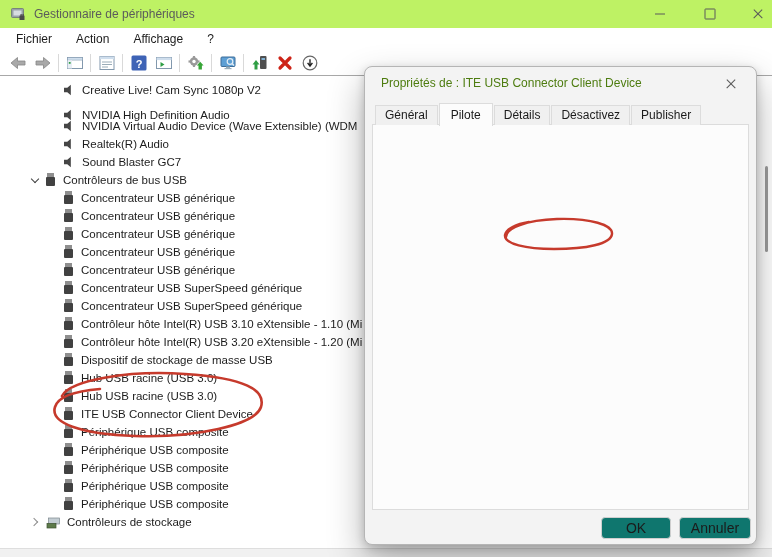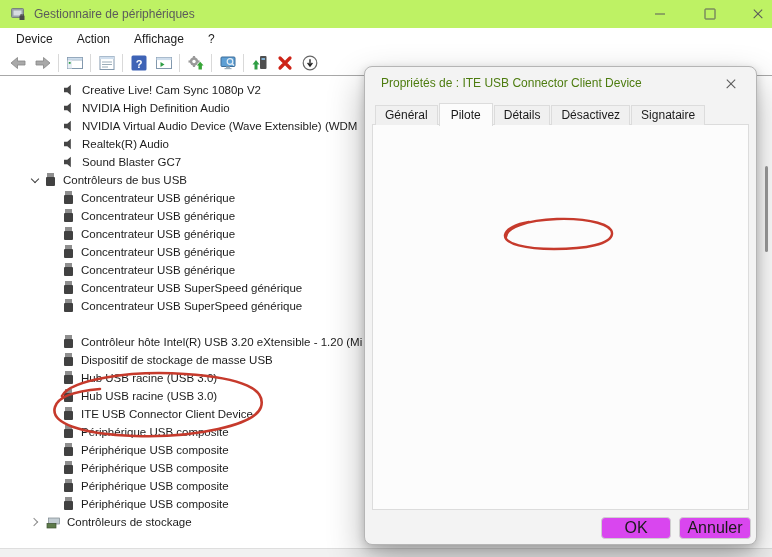--- a/index.html
+++ b/index.html
@@ -57,22 +57,22 @@
   .tab.active{background:#fcfcfc;padding:4px 11px 3px;margin-bottom:-1px;position:relative;z-index:3;}
   .tabpage{position:absolute;left:7px;top:57px;width:375px;height:384px;background:#fcfcfc;border:1px solid #dcdcdc;z-index:1;}
   .dev-icon{position:absolute;left:22px;top:73px;}
   .dev-name{position:absolute;left:60px;top:79px;font-size:12px;color:#1b1b1b;}
   .f-label{position:absolute;left:24px;font-size:11.5px;color:#1b1b1b;white-space:nowrap;}
   .f-value{position:absolute;left:160px;font-size:11.5px;color:#1b1b1b;width:220px;line-height:14px;}
   .act-btn{position:absolute;left:17px;width:130px;height:24px;background:#fdfdfd;border:1px solid #8f8f8f;border-radius:4px;
     font-size:11.5px;color:#1b1b1b;display:flex;align-items:center;justify-content:center;box-sizing:border-box;}
   .act-btn.focus{border:1px solid #0067c0;box-shadow:0 0 0 0.5px #0067c0 inset;}
   .act-desc{position:absolute;left:160px;width:222px;font-size:11.5px;line-height:14.5px;color:#1b1b1b;}
-  .foot-btn{position:absolute;top:450px;height:22px;background:#d946ef;border:1px solid #cfcfcf;border-radius:4px;
-    font-size:16px;color:#1b1b1b;display:flex;align-items:center;justify-content:center;box-sizing:border-box;}
+  .foot-btn{position:absolute;top:450px;height:22px;background:#0f766e;border:1px solid #cfcfcf;border-radius:4px;
+    font-size:14px;color:#1b1b1b;display:flex;align-items:center;justify-content:center;box-sizing:border-box;}
   .btn-ok{left:236px;width:70px;}
   .btn-cancel{left:314px;width:72px;}
 </style>
 </head>
 <body>
 
 <div class="titlebar">
   <span class="app-icon">
     <svg width="16" height="16" viewBox="0 0 16 16">
       <rect x="1.5" y="2.5" width="12" height="9" rx="1" fill="#9aa2a8" stroke="#6b7378" stroke-width="0.8"></rect>
@@ -82,21 +82,21 @@
       <rect x="12.5" y="8" width="1.2" height="2" fill="#4a4a4a"></rect>
     </svg>
   </span>
   <span class="title-text">Gestionnaire de périphériques</span>
   <div class="winctl ctl-min"></div>
   <div class="winctl ctl-max"></div>
   <div class="winctl ctl-close xlines"></div>
 </div>
 
 <div class="menubar">
-  <span class="menu-item">Device</span>
+  <span class="menu-item">Fichier</span>
   <span class="menu-item">Action</span>
   <span class="menu-item">Affichage</span>
   <span class="menu-item">?</span>
 </div>
 
 <div class="toolbar">
   <div class="tbtn">
     <svg width="20" height="20" viewBox="0 0 20 20">
         <path d="M3 10 L9.5 4.5 V8 H17 V12 H9.5 V15.5 Z" fill="#a9a9a9" stroke="#858585" stroke-width="0.8"></path>
       </svg>
@@ -180,21 +180,21 @@
       <path d="M10 6.3 V12.2 M7.6 9.8 L10 13 L12.4 9.8" stroke="#222222" stroke-width="1.4" fill="none"></path>
     </svg>
   </div>
 </div>
 
 <div class="tree">
   <div class="trow child" style="top:5px">
       <span class="ic-spk"></span>
       <span class="tlabel">Creative Live! Cam Sync 1080p V2</span>
     </div>
-  <div class="trow child" style="top:23px">
+  <div class="trow child" style="top:30px">
       <span class="ic-spk"></span>
       <span class="tlabel">NVIDIA High Definition Audio</span>
     </div>
   <div class="trow child" style="top:41px">
       <span class="ic-spk"></span>
       <span class="tlabel">NVIDIA Virtual Audio Device (Wave Extensible) (WDM</span>
     </div>
   <div class="trow child" style="top:59px">
       <span class="ic-spk"></span>
       <span class="tlabel">Realtek(R) Audio</span>
@@ -230,20 +230,24 @@
       <span class="ic-usb"></span>
       <span class="tlabel">Concentrateur USB générique</span>
     </div>
   <div class="trow child" style="top:203px">
       <span class="ic-usb"></span>
       <span class="tlabel">Concentrateur USB SuperSpeed générique</span>
     </div>
   <div class="trow child" style="top:221px">
       <span class="ic-usb"></span>
       <span class="tlabel">Concentrateur USB SuperSpeed générique</span>
+    </div>
+  <div class="trow child" style="top:239px">
+      <span class="ic-usb"></span>
+      <span class="tlabel">Contrôleur hôte Intel(R) USB 3.10 eXtensible - 1.10 (Mi</span>
     </div>
   <div class="trow child" style="top:257px">
       <span class="ic-usb"></span>
       <span class="tlabel">Contrôleur hôte Intel(R) USB 3.20 eXtensible - 1.20 (Mi</span>
     </div>
   <div class="trow child" style="top:275px">
       <span class="ic-usb"></span>
       <span class="tlabel">Dispositif de stockage de masse USB</span>
     </div>
   <div class="trow child" style="top:293px">
@@ -301,21 +305,21 @@
 
 <div class="dialog">
   <span class="dlg-title">Propriétés de : ITE USB Connector Client Device</span>
   <div class="dlg-close xlines"></div>
 
   <div class="tabs">
     <div class="tab">Général</div>
     <div class="tab active">Pilote</div>
     <div class="tab">Détails</div>
     <div class="tab">Désactivez</div>
-    <div class="tab">Signataire</div>
+    <div class="tab">Publisher</div>
   </div>
   <div class="tabpage"></div>
 
   <span class="dev-icon">
     <svg width="30" height="18" viewBox="0 0 30 18">
       <g transform="rotate(-8 15 9)">
         <rect x="1" y="5.5" width="8" height="7" fill="#cccccc" stroke="#8a8a8a" stroke-width="0.8"></rect>
         <rect x="3" y="7" width="2.2" height="1.6" fill="#555555"></rect>
         <rect x="3" y="9.6" width="2.2" height="1.6" fill="#555555"></rect>
         <path d="M9 3.8 H20 Q25.5 3.8 25.5 9 Q25.5 14.2 20 14.2 H9 Z" fill="#3e3e3e"></path>

